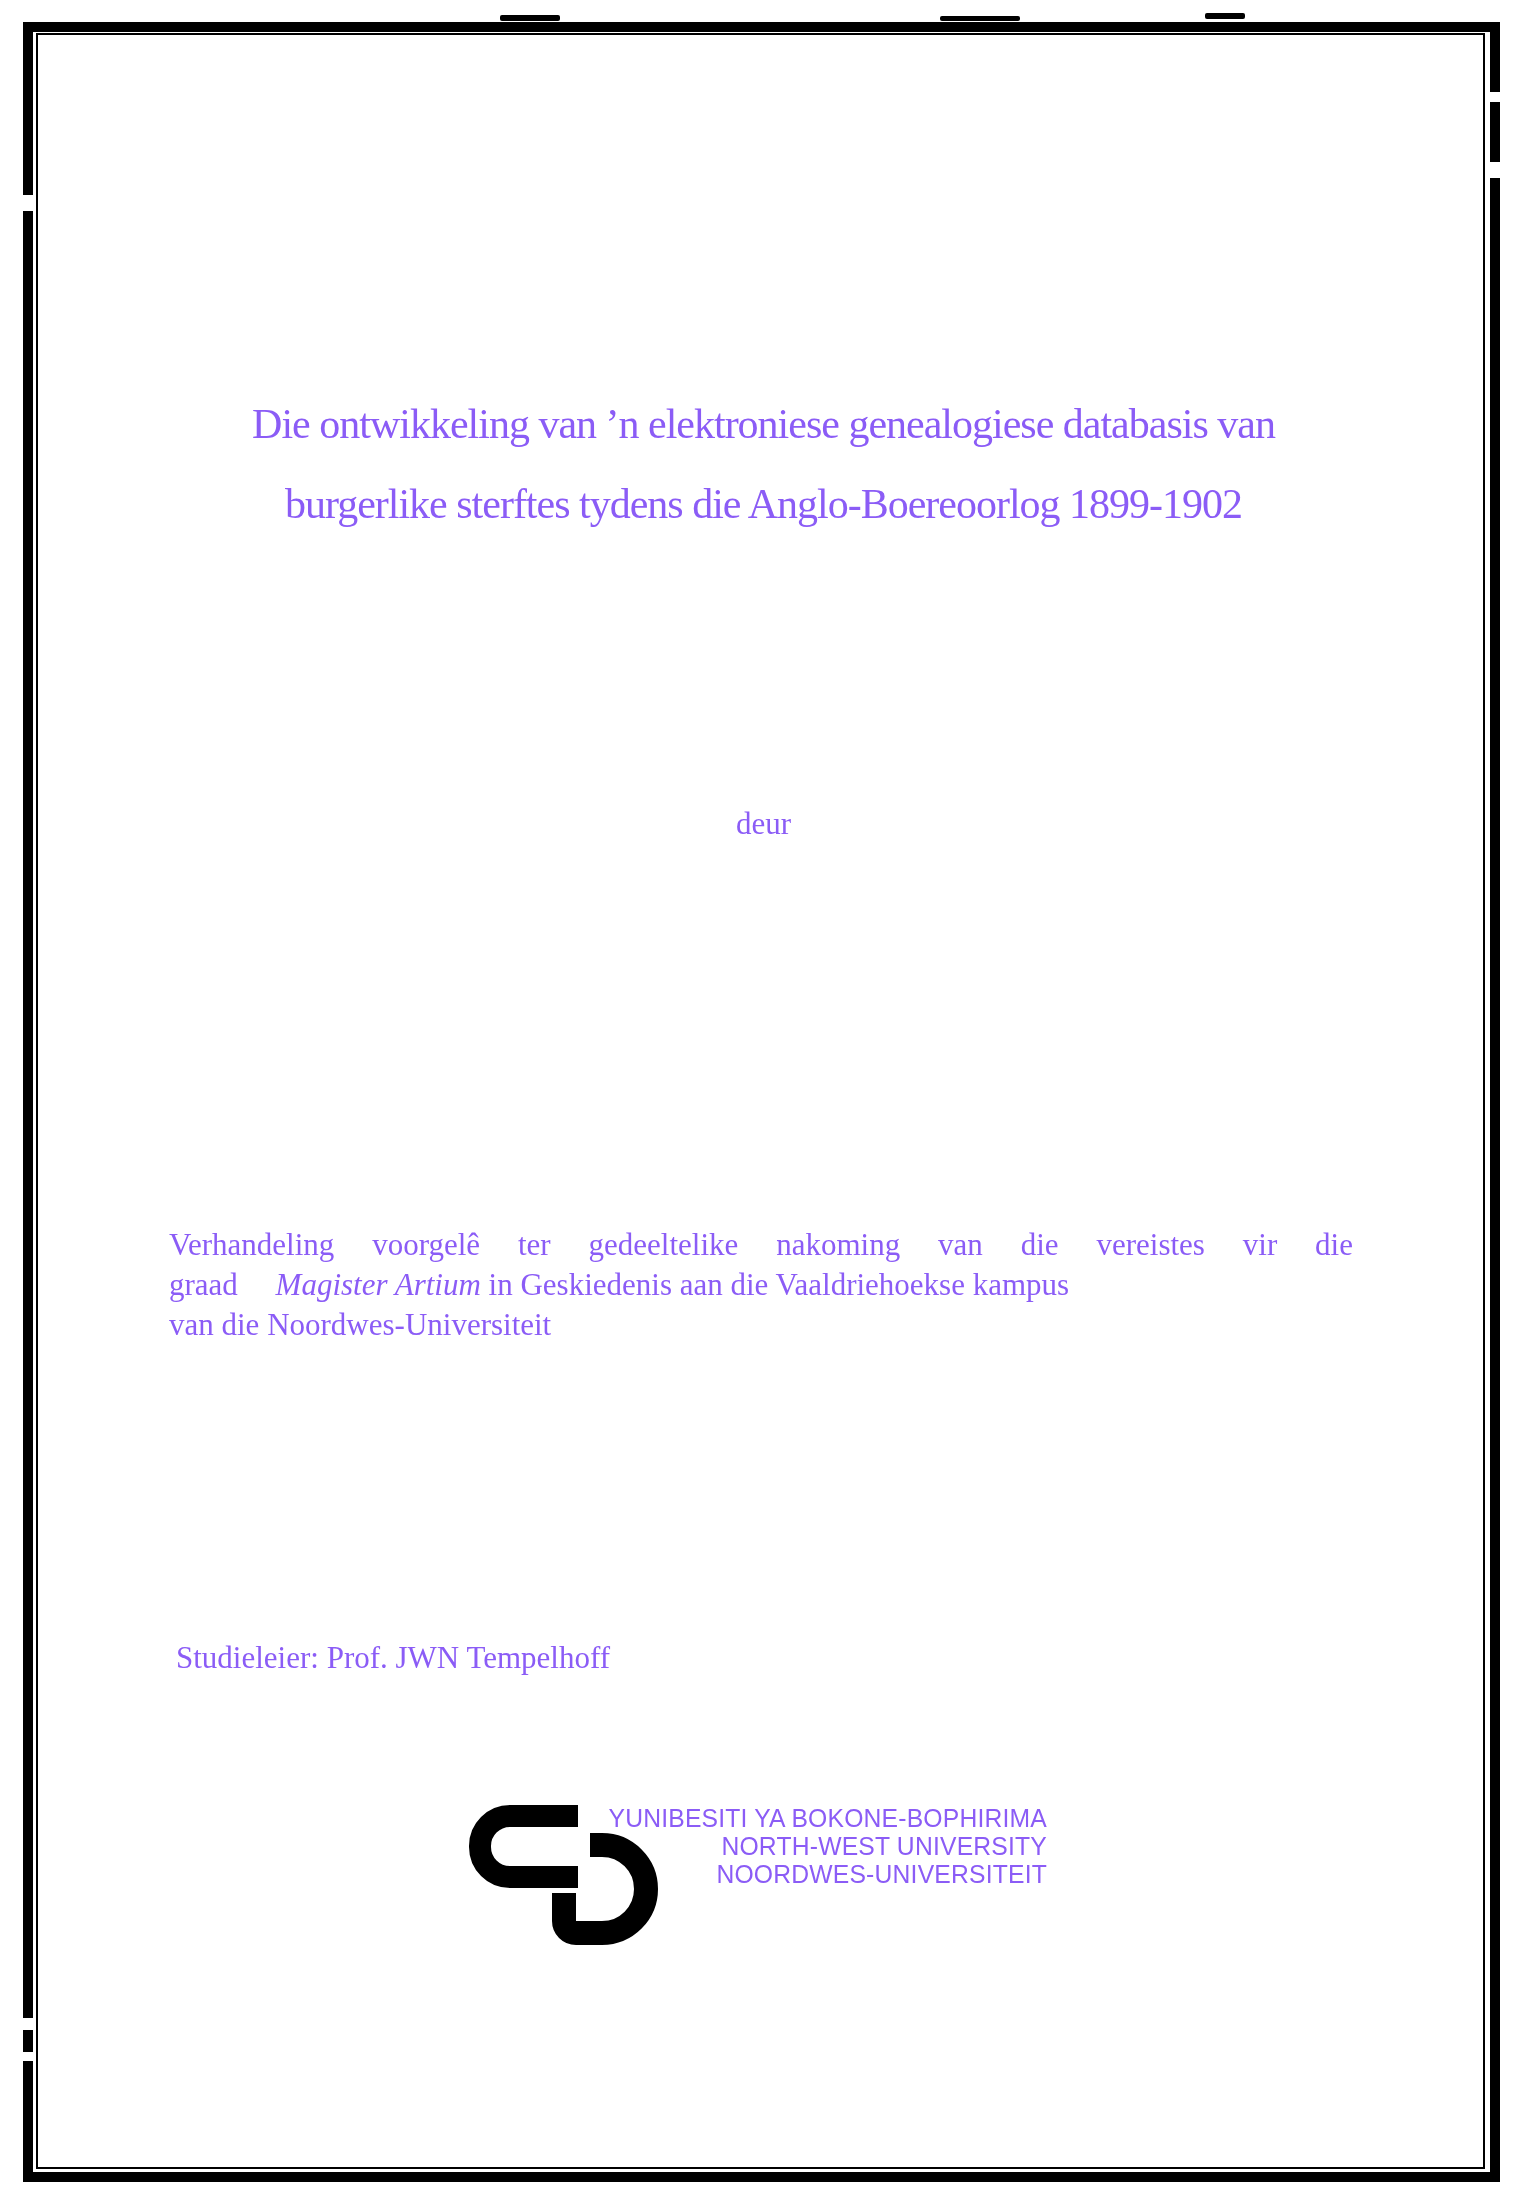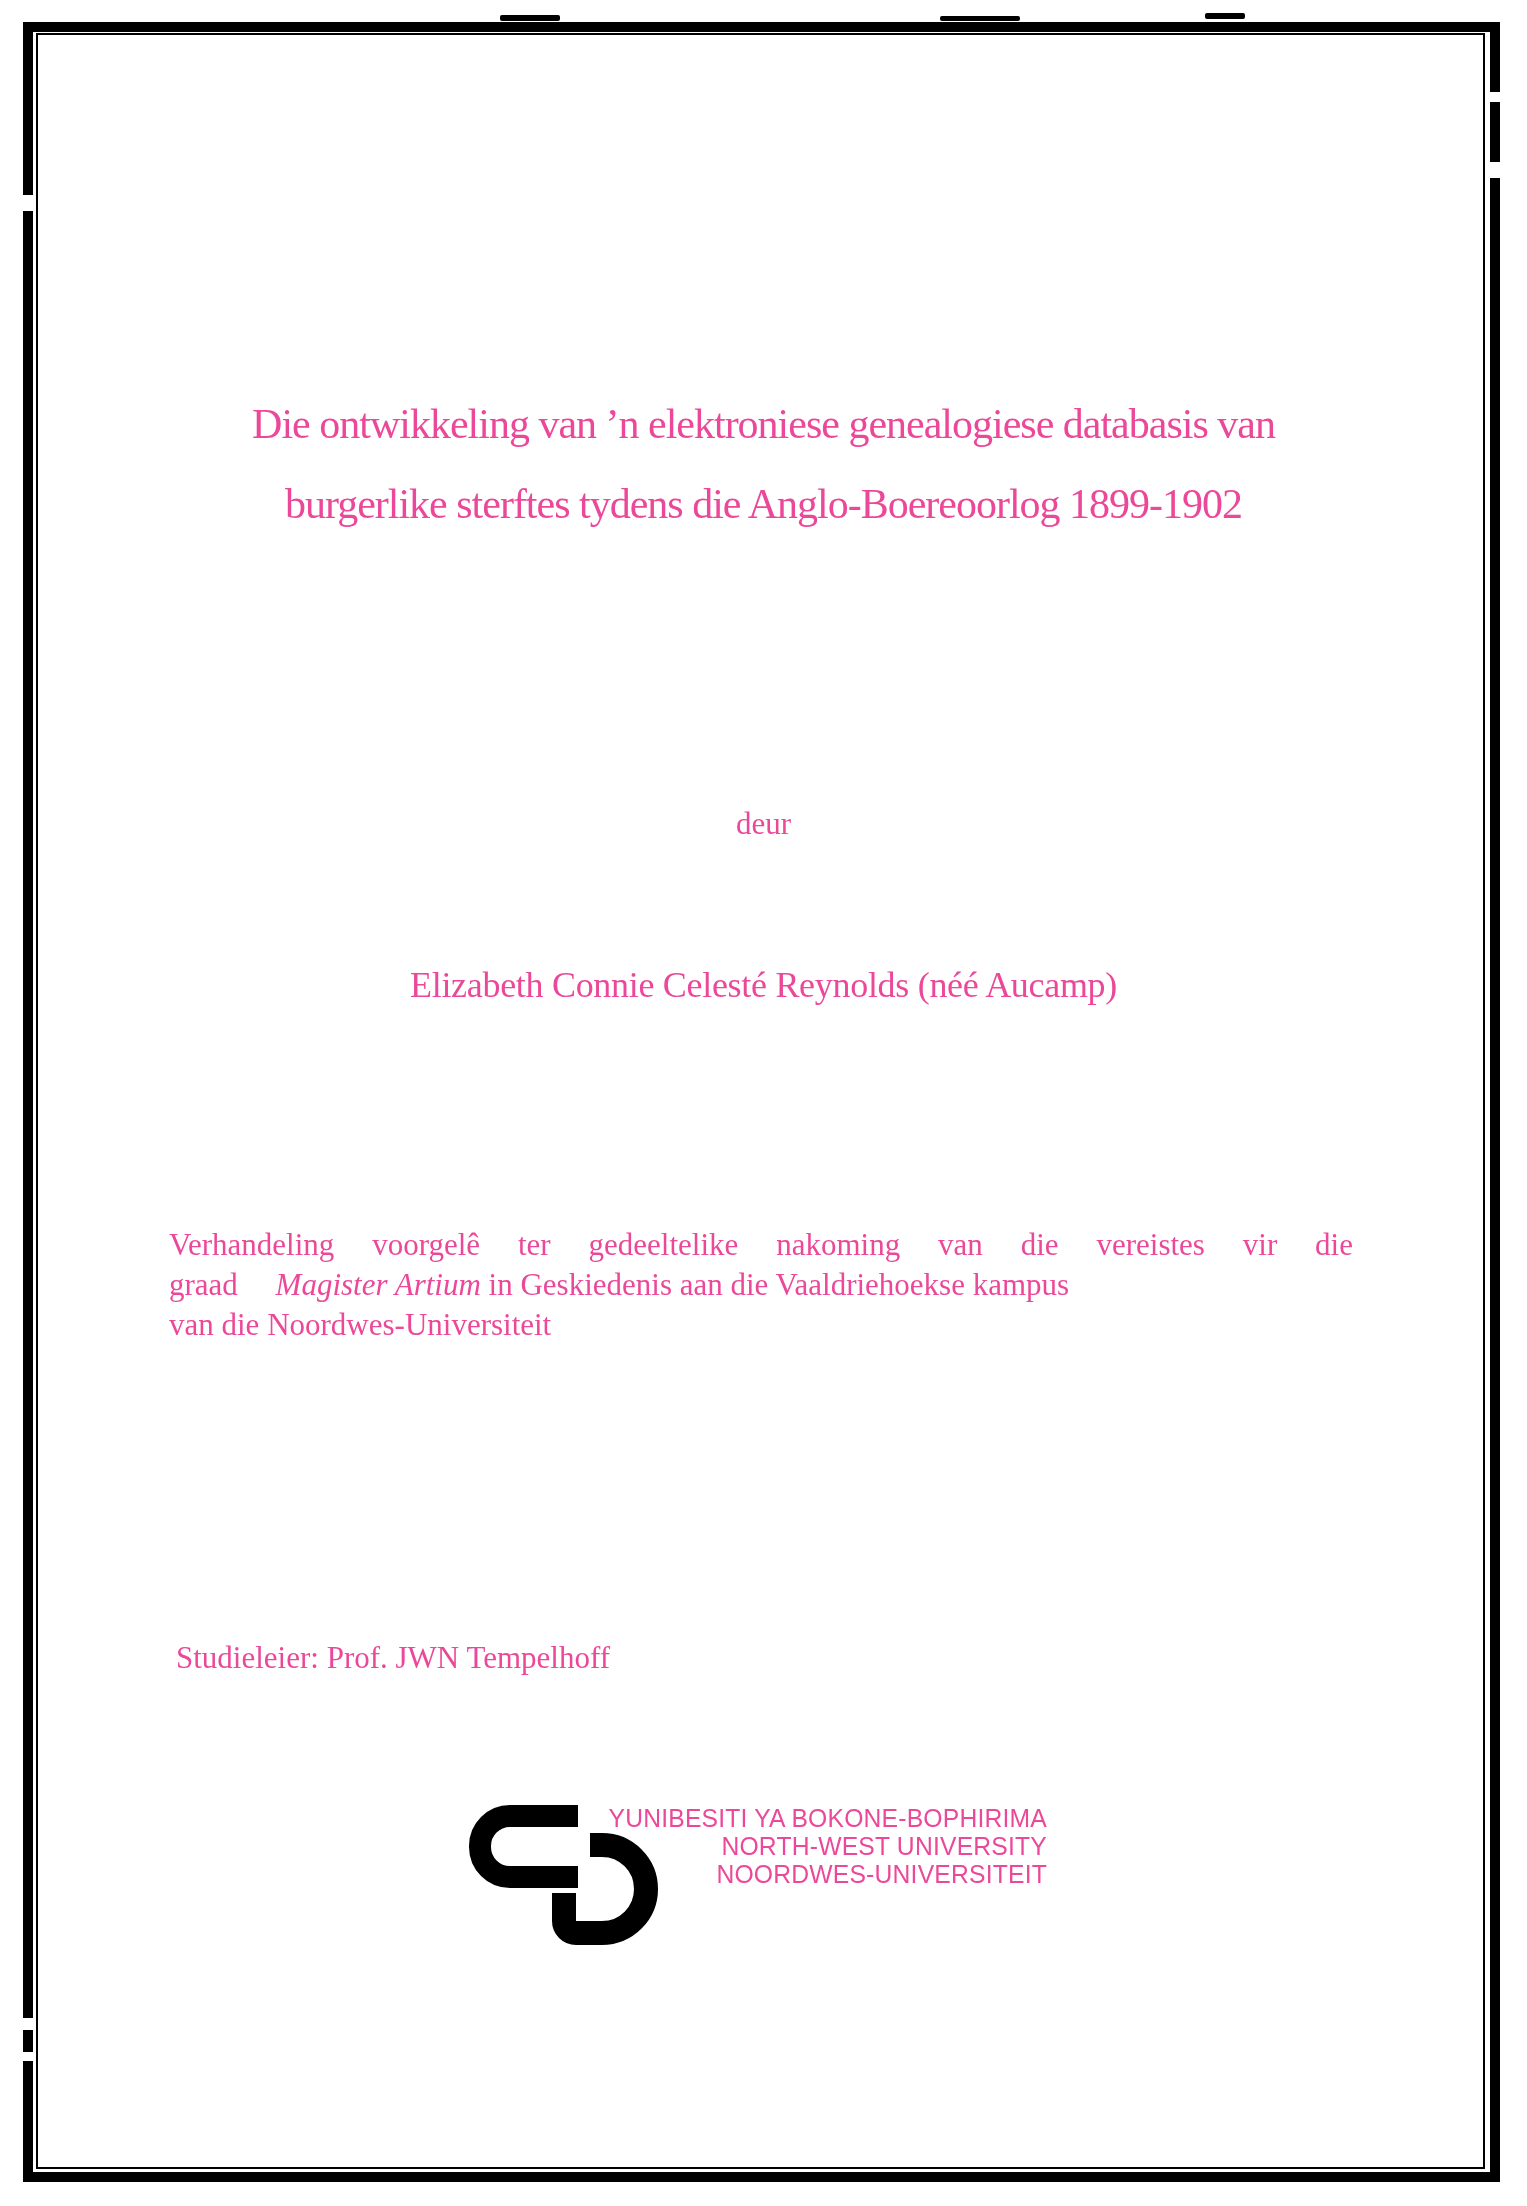--- a/index.html
+++ b/index.html
@@ -2,21 +2,21 @@
 <html><head>
 <meta charset="utf-8">
 <style>
   html,body{margin:0;padding:0;background:#e8e8e8;}
   .page{
     position:relative;
     width:1527px;height:2206px;
     background:#ffffff;
     overflow:hidden;
     font-family:"Liberation Serif", serif;
-    color:#ec4899;
+    color:#8b5cf6;
   }
   .frame-outer{
     position:absolute;left:23px;top:22px;width:1477px;height:2160px;
     border:10px solid #000;box-sizing:border-box;
   }
   .frame-inner{
     position:absolute;left:36px;top:33px;width:1449px;height:2136px;
     border:2px solid #000;box-sizing:border-box;
   }
   .title{
@@ -82,21 +82,20 @@
   <div class="nick" style="left:23px;top:2018px;width:11px;height:12px;"></div>
   <div class="nick" style="left:23px;top:2052px;width:11px;height:9px;"></div>
   <div class="nick" style="left:1490px;top:92px;width:10px;height:10px;"></div>
   <div class="nick" style="left:1490px;top:162px;width:10px;height:16px;"></div>
 
   <div class="title l1">Die ontwikkeling van ’n elektroniese genealogiese databasis van</div>
   <div class="title l2">burgerlike sterftes tydens die Anglo-Boereoorlog 1899-1902</div>
 
   <div class="byline">deur</div>
 
-  <div class="author">Elizabeth Connie Celesté Reynolds (néé Aucamp)</div>
 
   <div class="statement">
     <div class="st-line justify">Verhandeling voorgelê ter gedeeltelike nakoming van die vereistes vir die</div>
     <div class="st-line"><span>graad </span><span class="it">Magister Artium</span><span> in Geskiedenis aan die Vaaldriehoekse kampus</span></div>
     <div class="st-line">van die Noordwes-Universiteit</div>
   </div>
 
   <div class="supervisor-block">
     <div>Studieleier: Prof. JWN Tempelhoff</div>
   </div>

